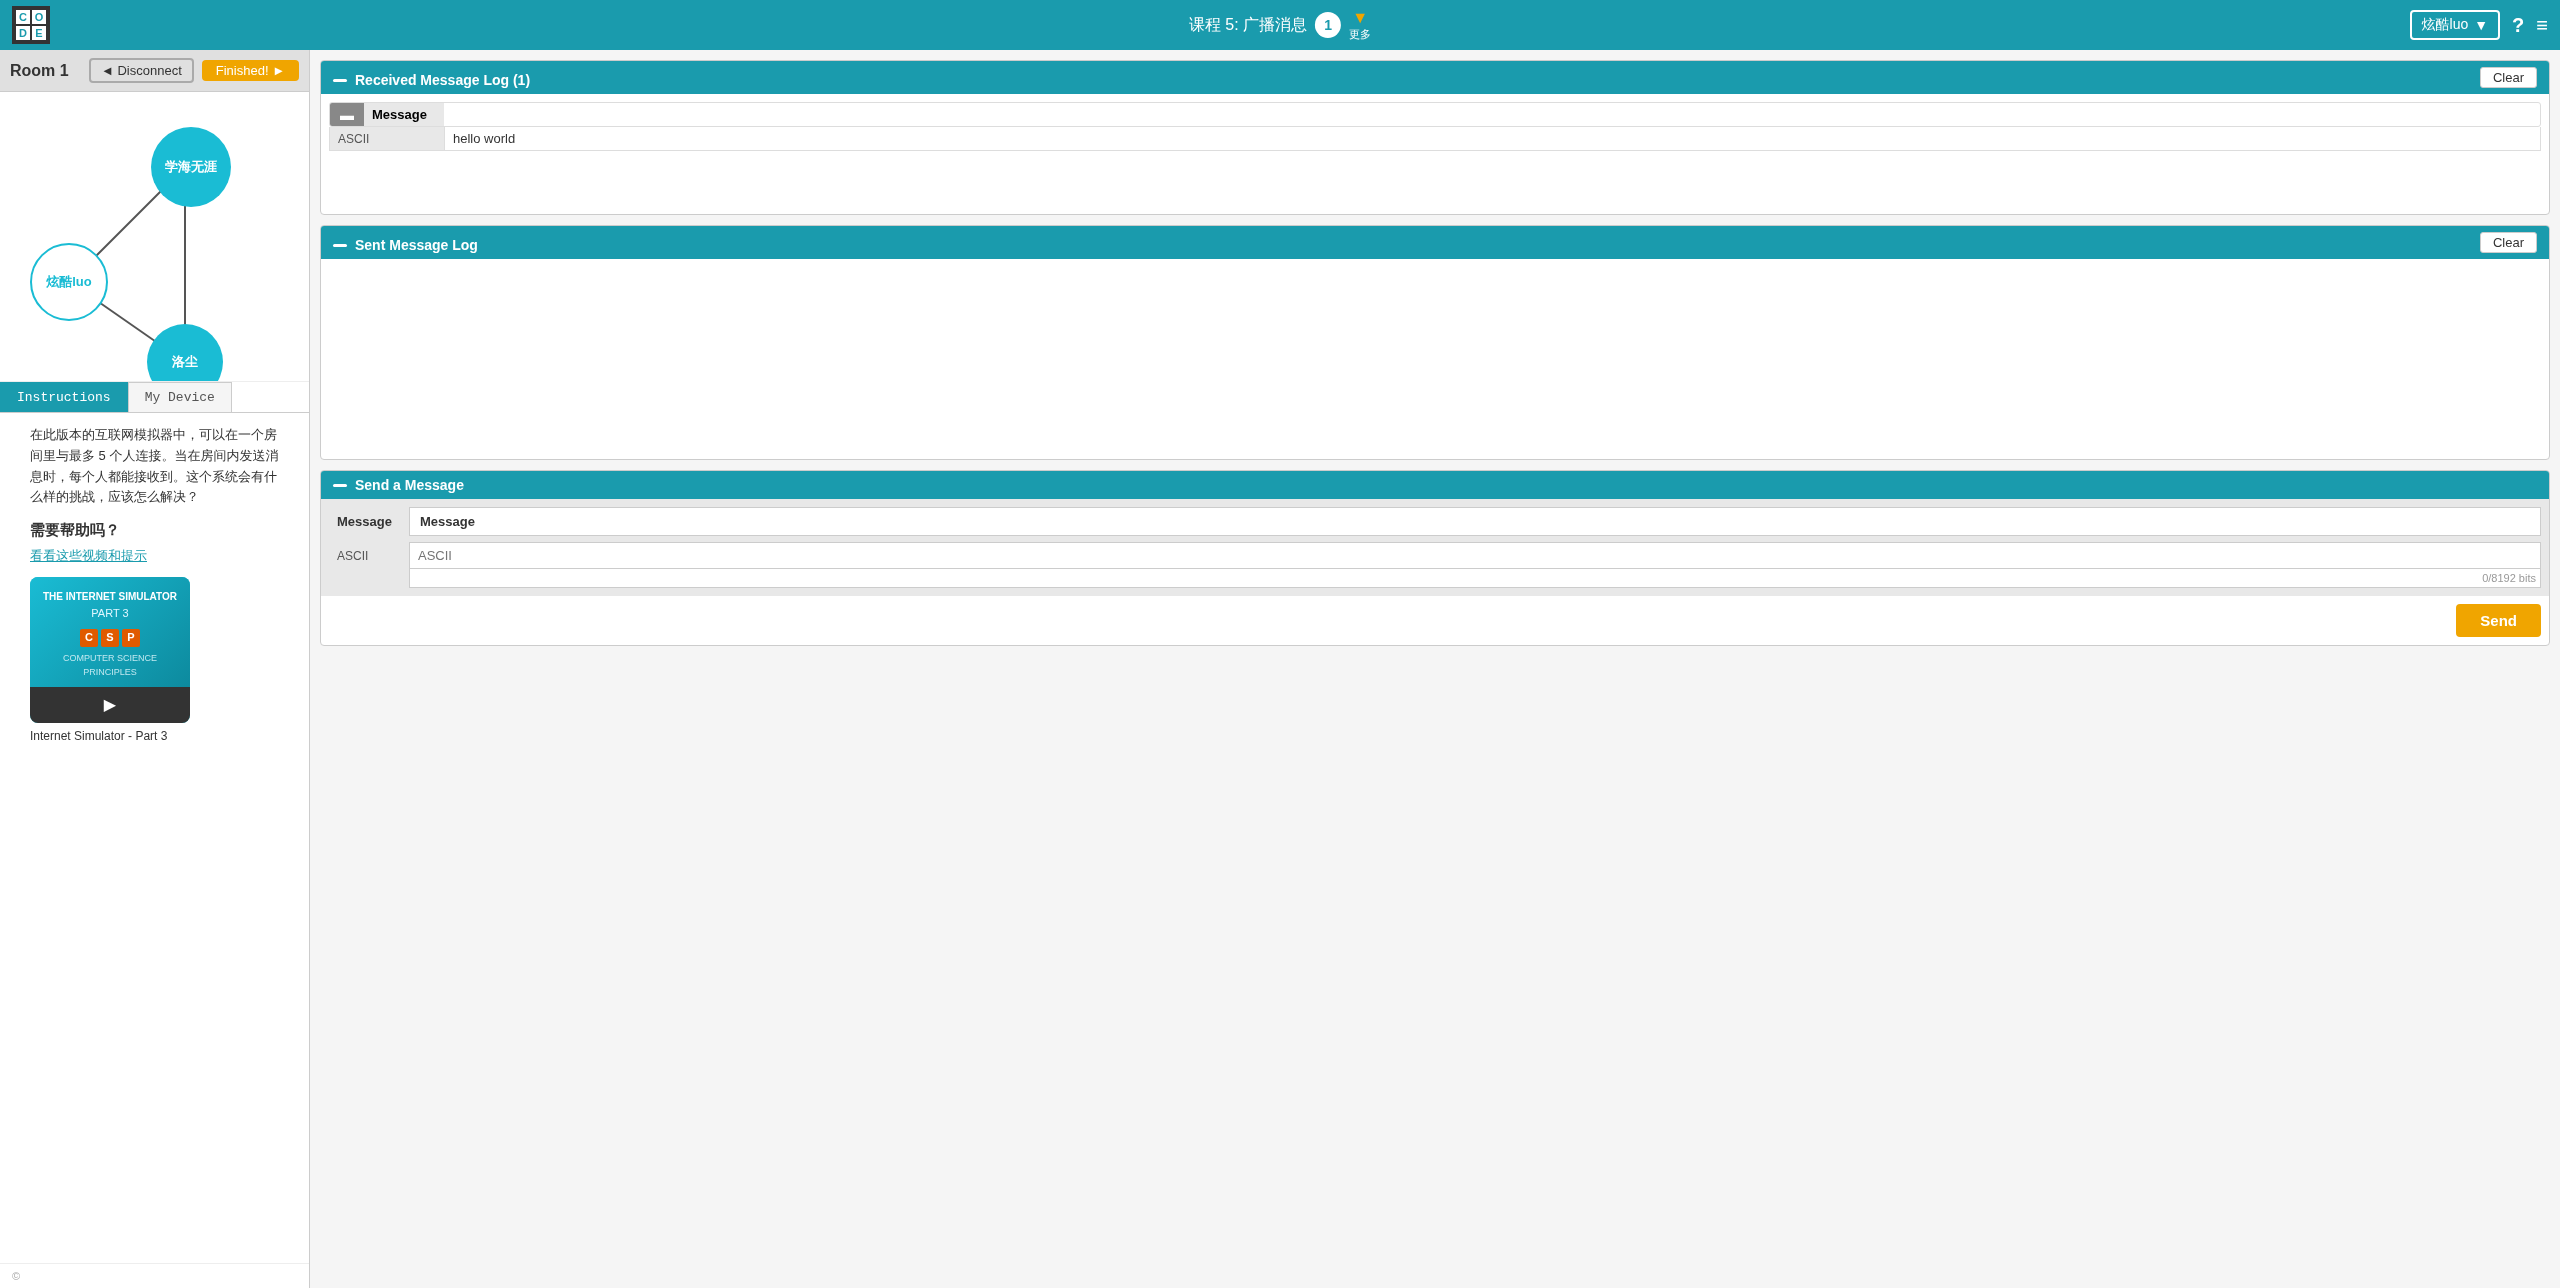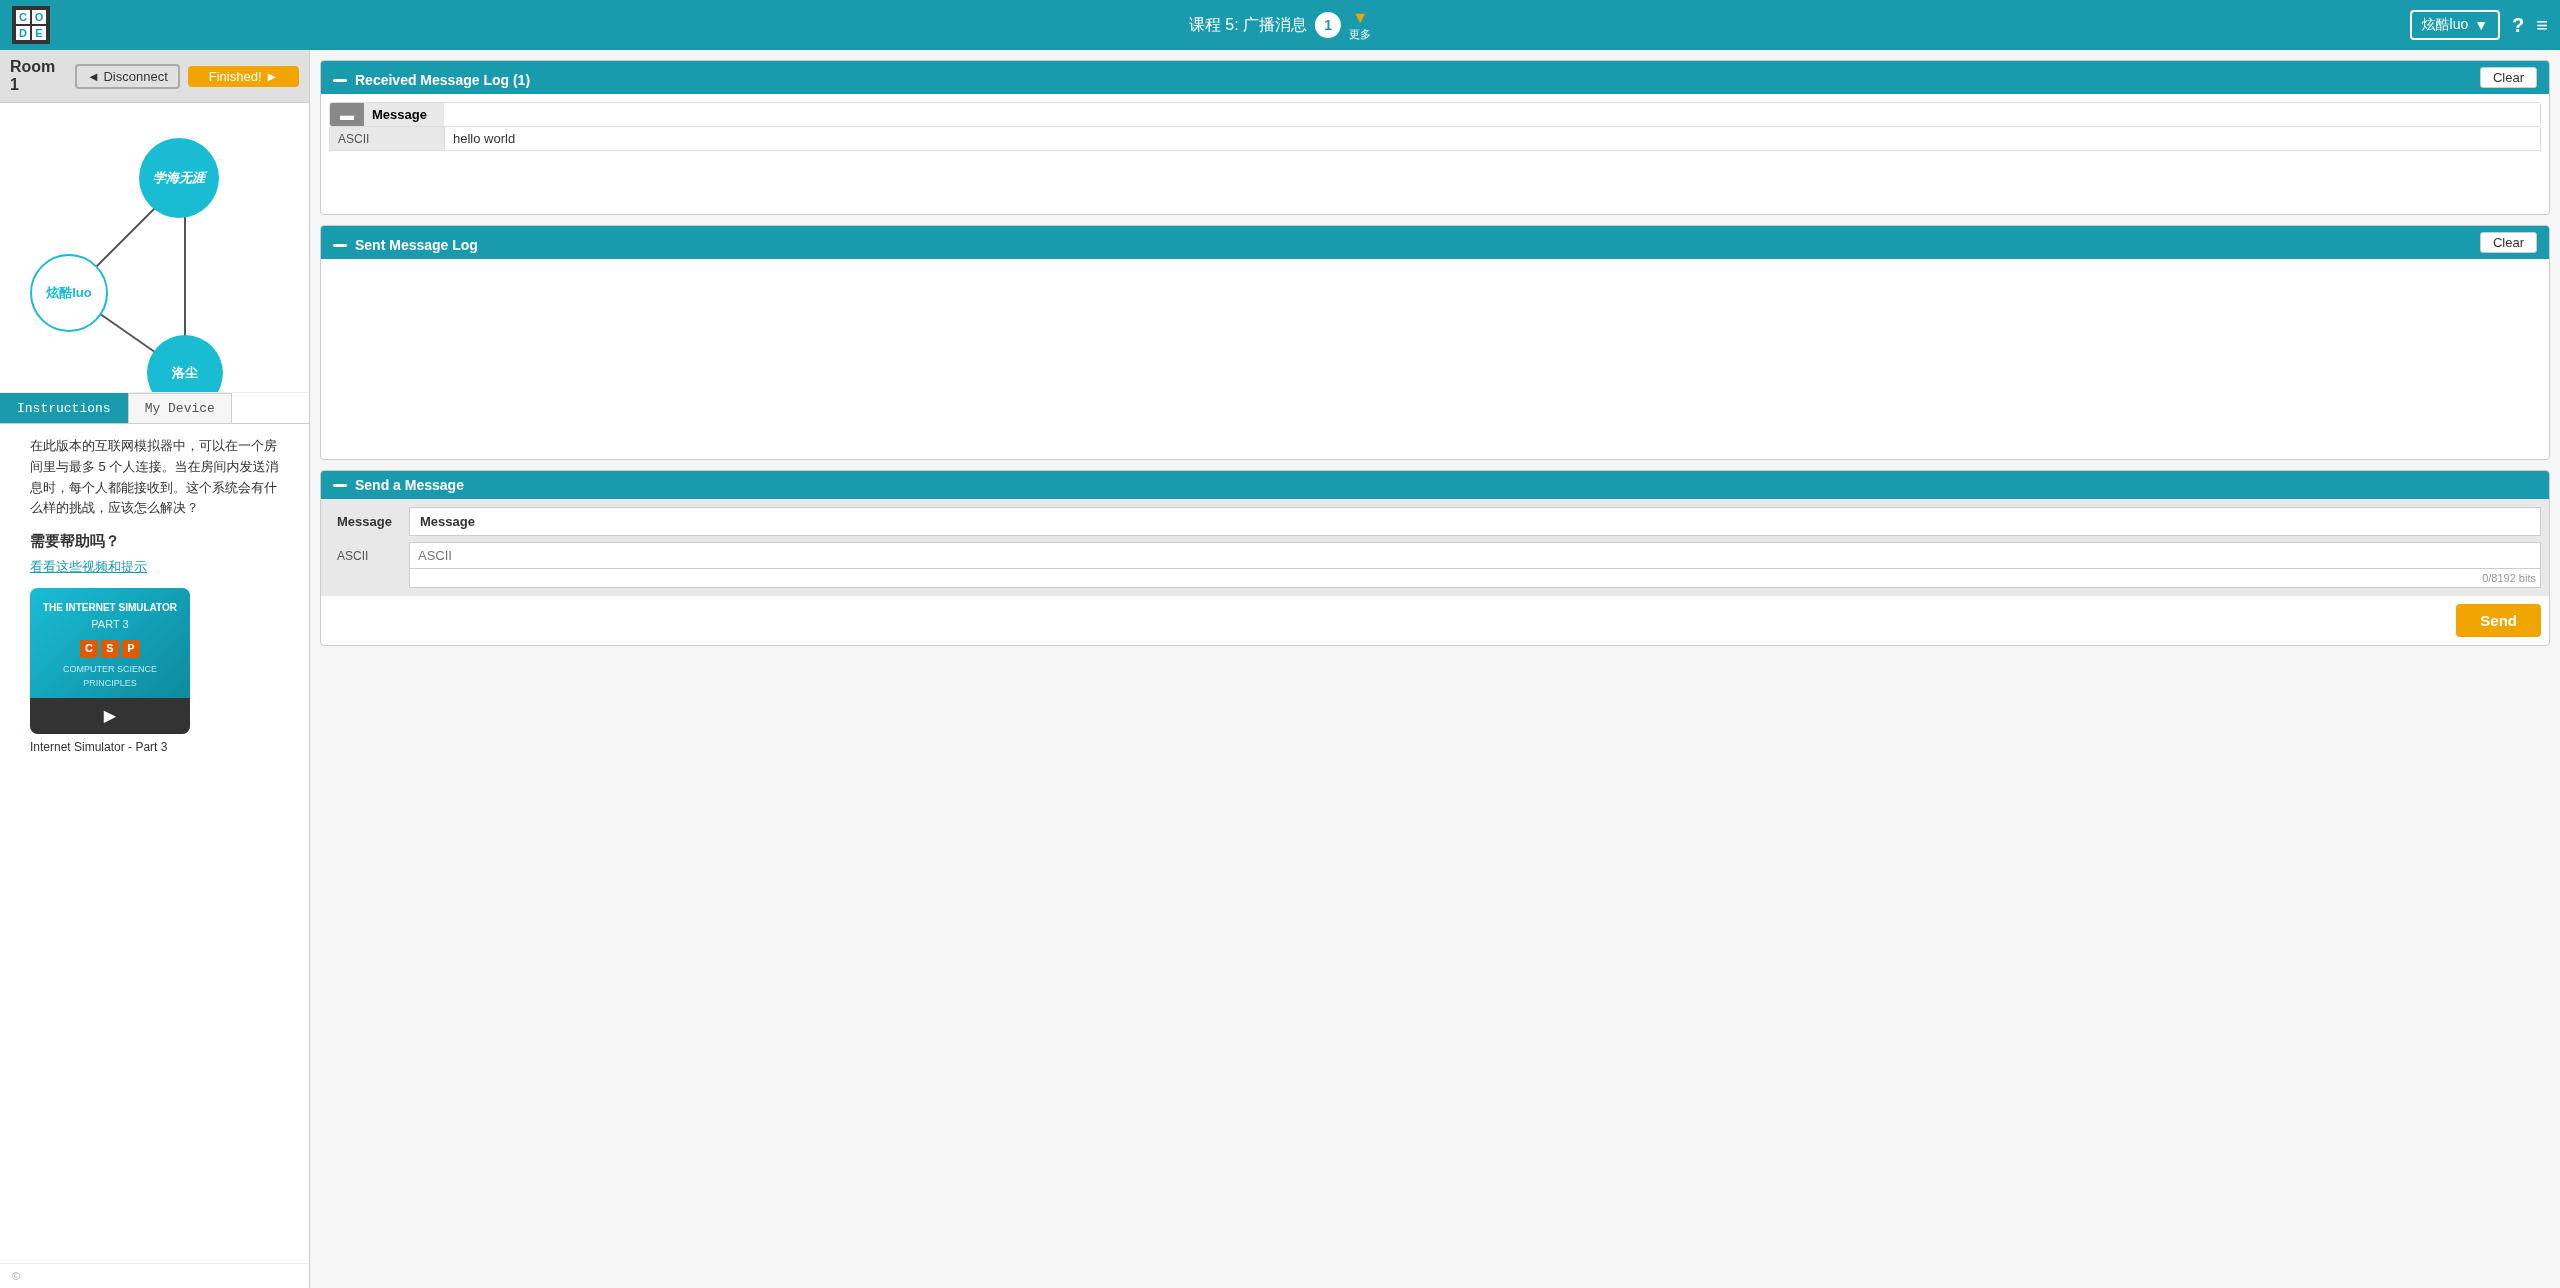--- a/index.html
+++ b/index.html
@@ -144,21 +144,21 @@
       color: #333;
       padding: 3px 10px;
       border-radius: 4px;
       cursor: pointer;
       font-size: 13px;
     }
     .btn-finished {
       background: #f0a500;
       border: none;
       color: white;
-      padding: 3px 21px;
+      padding: 3px 14px;
       border-radius: 4px;
       cursor: pointer;
       font-size: 13px;
       display: flex;
       align-items: center;
       gap: 4px;
     }
 
     
     .network-diagram {
@@ -544,21 +544,21 @@
     </div>
 
     <div class="network-diagram">
       <svg class="lines">
 
         <line x1="185" y1="75" x2="70" y2="190" stroke="#555" stroke-width="2"></line>
         <line x1="185" y1="75" x2="185" y2="270" stroke="#555" stroke-width="2"></line>
         <line x1="70" y1="190" x2="185" y2="270" stroke="#555" stroke-width="2"></line>
       </svg>
 
-      <div class="node" style="width:80px;height:80px;left:139px;top:35px;font-style:italic;">
+      <div class="node" style="width:80px;height:80px;left:151px;top:35px;">
         <span>学海无涯</span>
       </div>
 
       <div class="node self" style="width:78px;height:78px;left:30px;top:151px;">
         <span>炫酷luo</span>
       </div>
 
       <div class="node" style="width:76px;height:76px;left:147px;top:232px;">
         <span>洛尘</span>
       </div>

